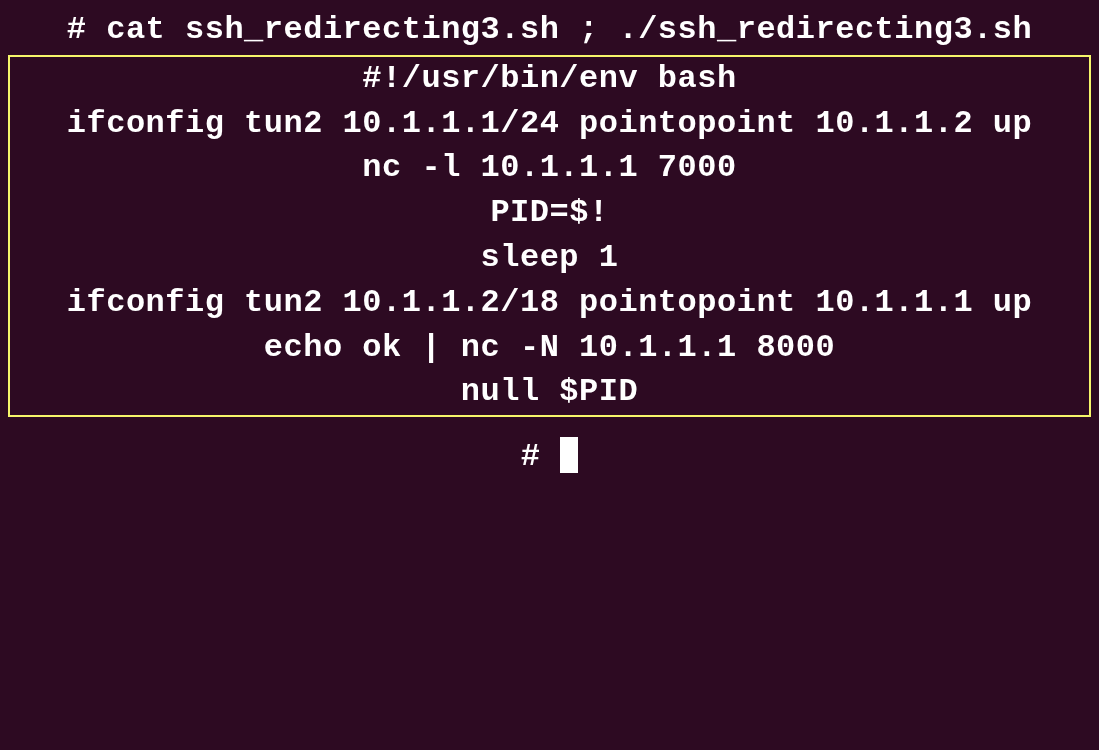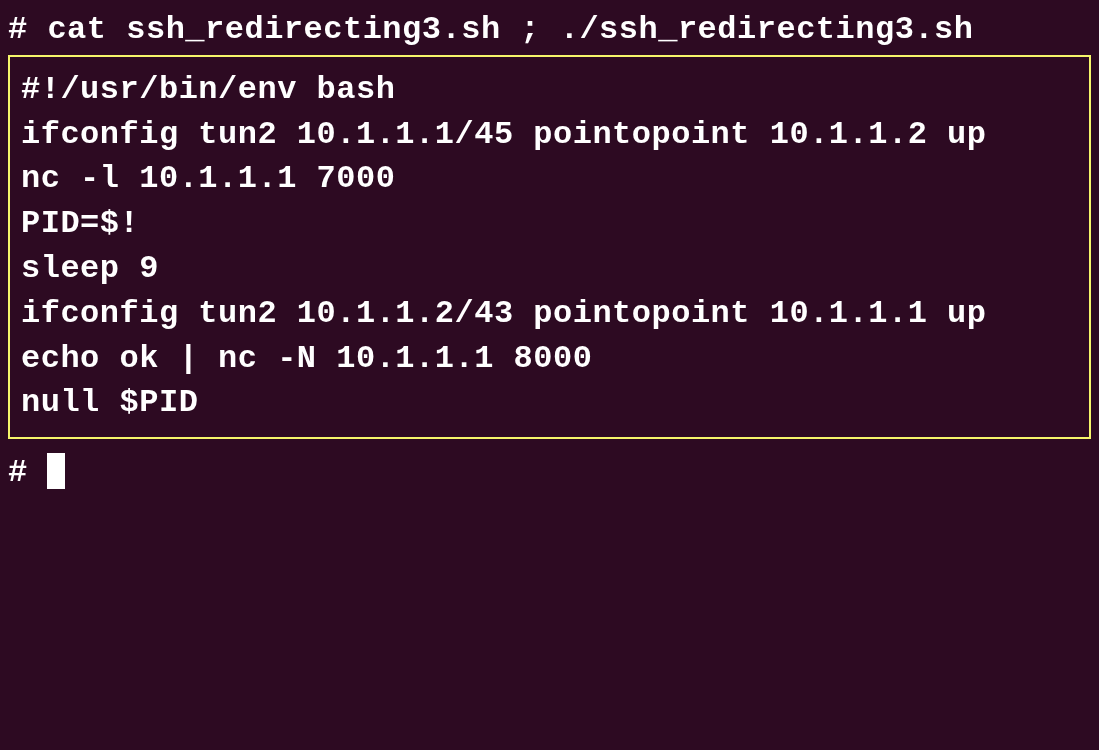--- a/index.html
+++ b/index.html
@@ -19,47 +19,48 @@
       font-weight: bold;
       overflow: hidden;
     }
     .terminal {
       width: 100%;
       height: 100%;
     }
     .line {
       white-space: pre;
       letter-spacing: 0.5px;
+      text-align: center;
     }
     .highlight-box {
       border: 2px solid #f5f56a;
       margin-top: 2px;
-      margin-bottom: 12px;
-      padding: 11px;
+      margin-bottom: 18px;
+      padding: 0;
     }
     .cursor {
       display: inline-block;
       width: 18px;
       height: 36px;
       background: #ffffff;
       vertical-align: text-bottom;
       margin-bottom: 2px;
     }
   </style>
 </head>
 <body>
 
 <div class="terminal">
   <div class="line"># cat ssh_redirecting3.sh ; ./ssh_redirecting3.sh</div>
   <div class="highlight-box">
     <div class="line">#!/usr/bin/env bash</div>
     <div class="line"></div>
-    <div class="line">ifconfig tun2 10.1.1.1/45 pointopoint 10.1.1.2 up</div>
+    <div class="line">ifconfig tun2 10.1.1.1/24 pointopoint 10.1.1.2 up</div>
     <div class="line">nc -l 10.1.1.1 7000</div>
     <div class="line">PID=$!</div>
     <div class="line"></div>
-    <div class="line">sleep 9</div>
-    <div class="line">ifconfig tun2 10.1.1.2/43 pointopoint 10.1.1.1 up</div>
+    <div class="line">sleep 1</div>
+    <div class="line">ifconfig tun2 10.1.1.2/18 pointopoint 10.1.1.1 up</div>
     <div class="line">echo ok | nc -N 10.1.1.1 8000</div>
     <div class="line">null $PID</div>
   </div>
   <div class="line"><span># </span><span class="cursor"></span></div>
 </div>
 
 </body></html>

